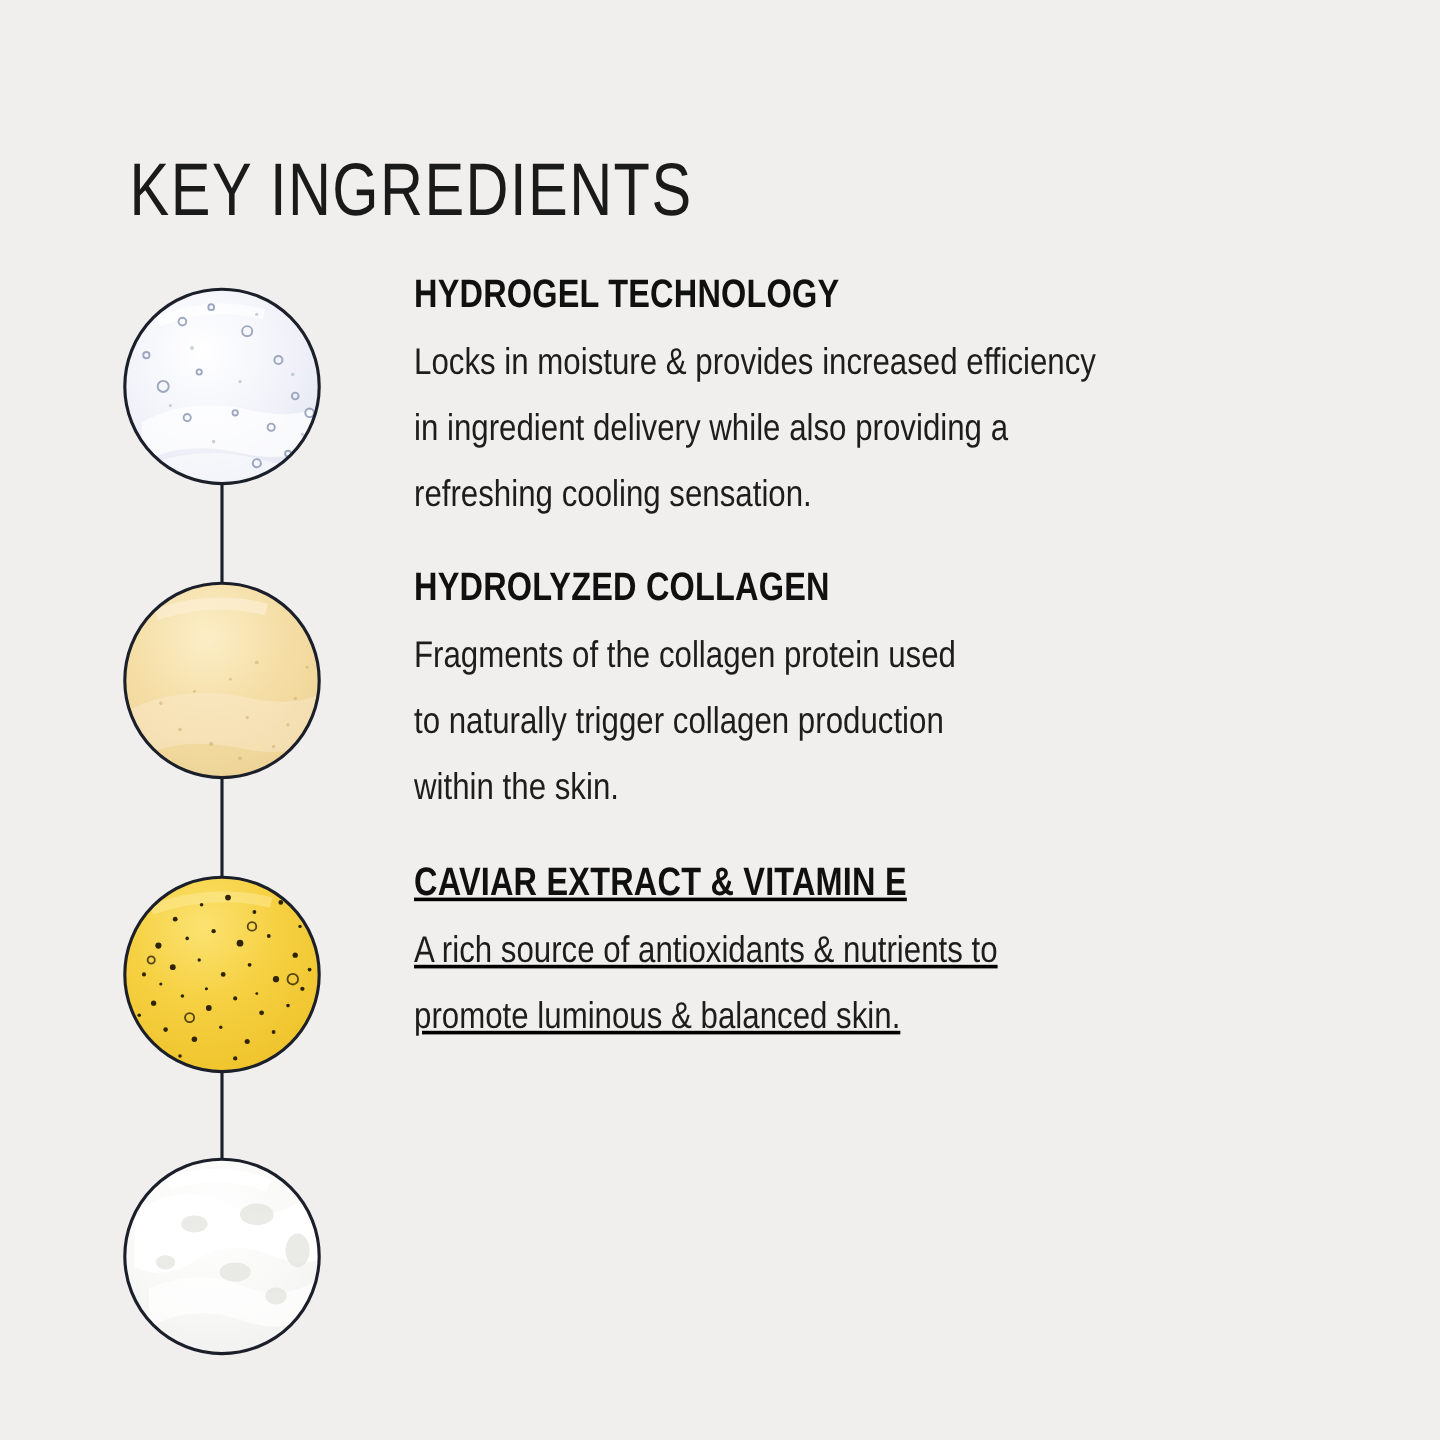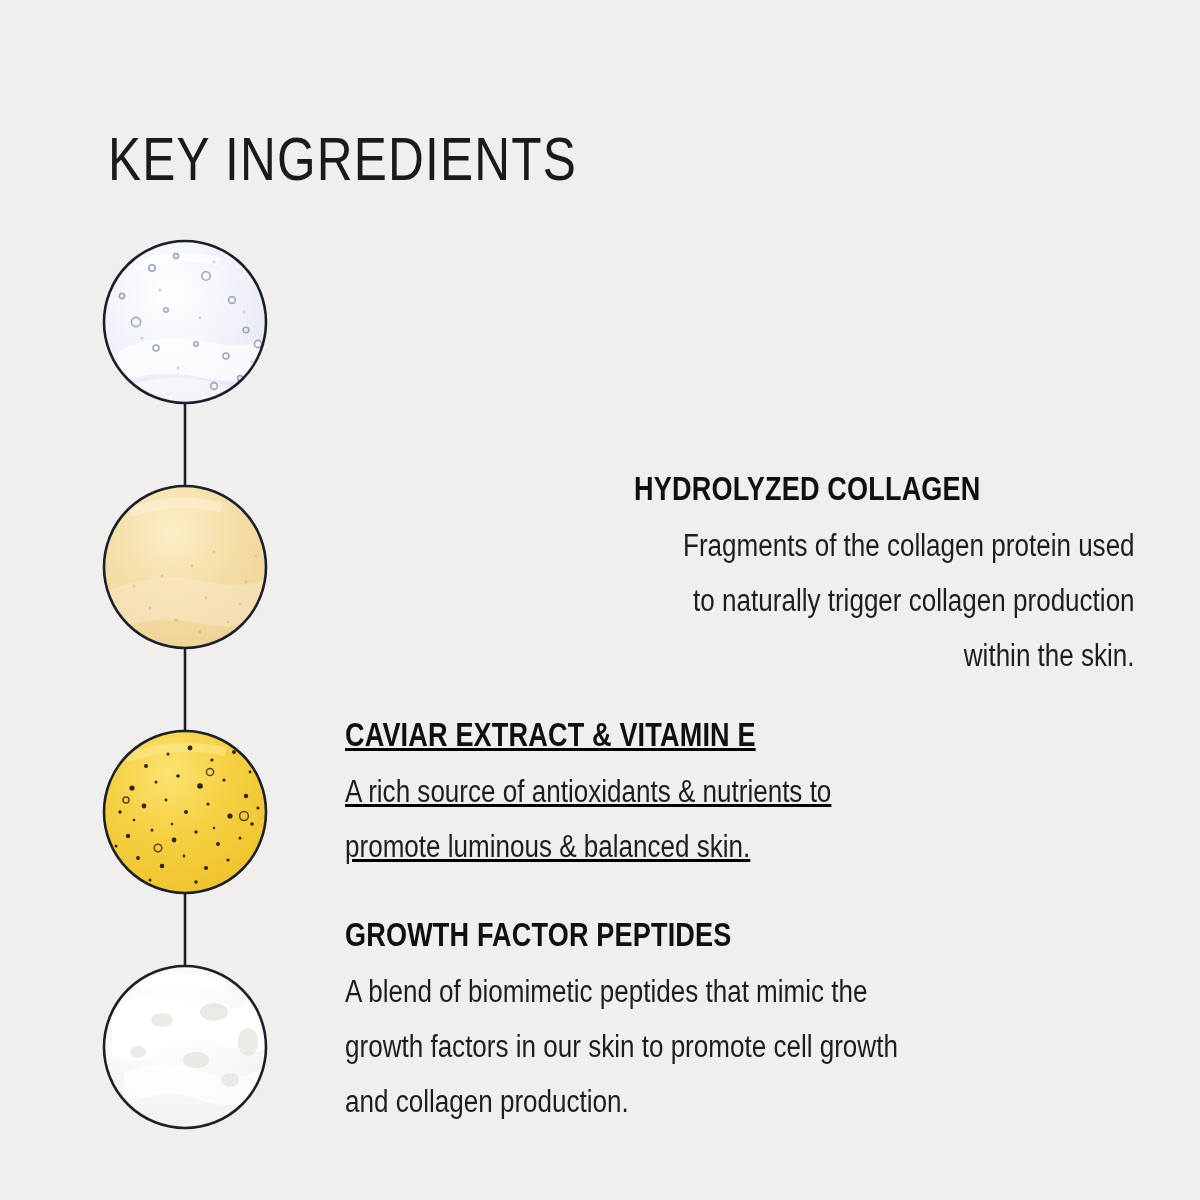--- a/index.html
+++ b/index.html
@@ -92,21 +92,21 @@
     color: #1d1d1d;
     transform: scaleX(0.84);
     transform-origin: left top;
     line-height: 1.78;
     margin: 0;
     width: 940px;
   }
   .block-body .ln { display: block; white-space: nowrap; }
 
   .b1 { top: 228px; }
-  .b2 { top: 472px; text-align: right; }
+  .b2 { top: 472px; }
   .b3 { top: 718px; text-decoration: underline; }
   .b4 { top: 918px; }
 </style>
 </head>
 <body>
 
 <div class="page">
 
   <h1 class="page-title">KEY INGREDIENTS</h1>
 
@@ -291,41 +291,41 @@
     </svg>
 
     <span class="swatch-label">clear bluish-white gel with tiny bubbles</span>
     <span class="swatch-label">creamy pale buttery yellow</span>
     <span class="swatch-label">vivid golden yellow serum with dark caviar speckles</span>
     <span class="swatch-label">white cream texture with soft glossy highlights</span>
   </div>
 
   <div class="blocks">
 
+    <div class="block b1">
+      <div class="block-title">HYDROGEL TECHNOLOGY</div>
+      <div class="block-body">
+        <span class="ln">Locks in moisture &amp; provides increased efficiency</span>
+        <span class="ln">in ingredient delivery while also providing a</span>
+        <span class="ln">refreshing cooling sensation.</span>
+      </div>
+    </div>
 
     <div class="block b2">
       <div class="block-title">HYDROLYZED COLLAGEN</div>
       <div class="block-body">
         <span class="ln">Fragments of the collagen protein used</span>
         <span class="ln">to naturally trigger collagen production</span>
         <span class="ln">within the skin.</span>
       </div>
     </div>
 
     <div class="block b3">
       <div class="block-title">CAVIAR EXTRACT &amp; VITAMIN E</div>
       <div class="block-body">
         <span class="ln">A rich source of antioxidants &amp; nutrients to</span>
         <span class="ln">promote luminous &amp; balanced skin.</span>
       </div>
     </div>
 
-    <div class="block b4">
-      <div class="block-title">GROWTH FACTOR PEPTIDES</div>
-      <div class="block-body">
-        <span class="ln">A blend of biomimetic peptides that mimic the</span>
-        <span class="ln">growth factors in our skin to promote cell growth</span>
-        <span class="ln">and collagen production.</span>
-      </div>
-    </div>
 
   </div>
 </div>
 
 </body></html>

